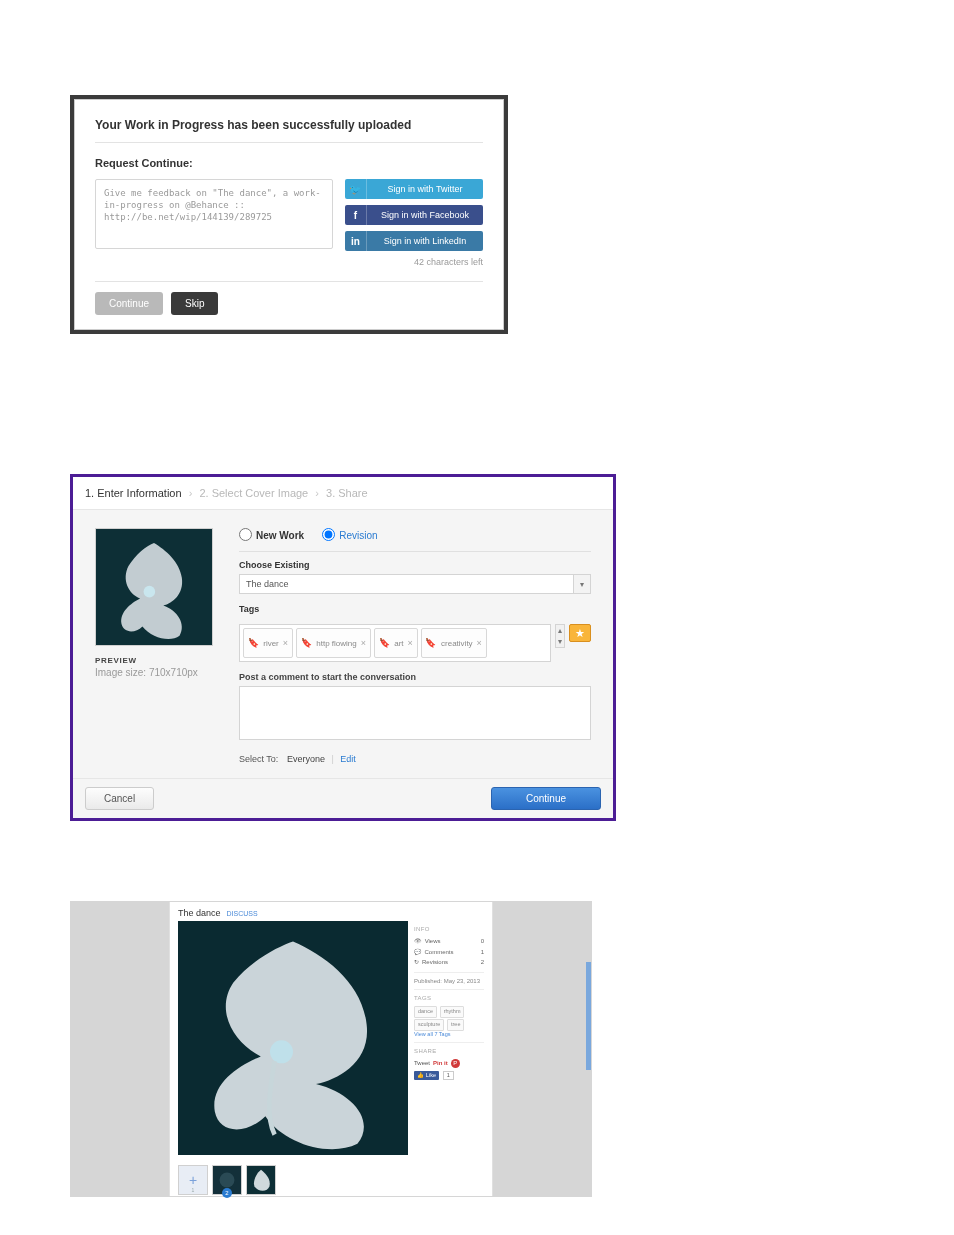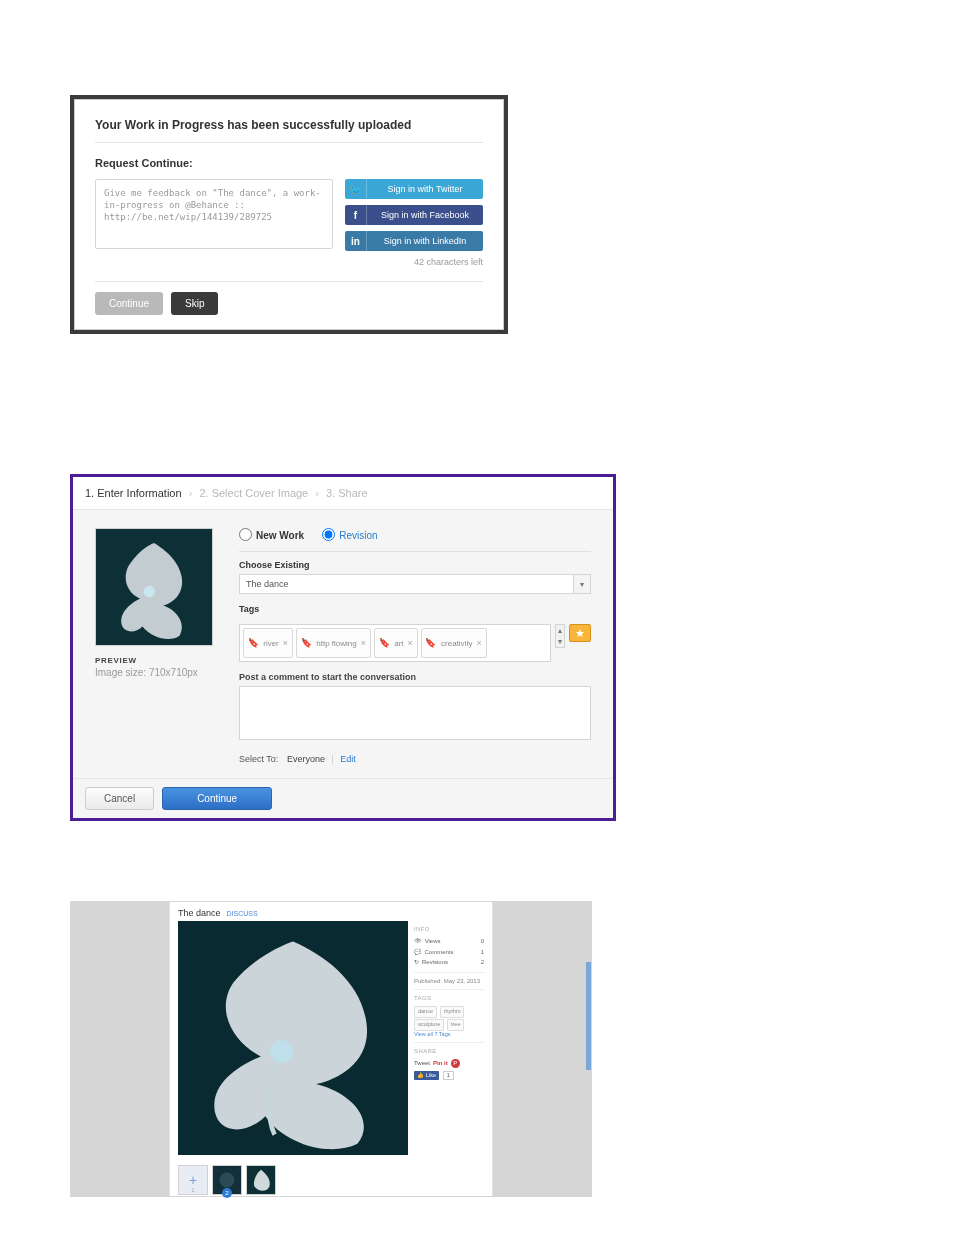--- a/index.html
+++ b/index.html
@@ -92,21 +92,21 @@
     width: 22px; height: 18px; background: #f9b53a; border: 1px solid #d98f1e;
     color: #fff; font-size: 11px; display: flex; align-items: center; justify-content: center; border-radius: 2px;
   }
   .comment-label { font-size: 9px; font-weight: bold; margin-top: 10px; }
   .comment-box { width: 100%; height: 54px; border: 1px solid #d4d4d4; background: #fff; margin-top: 4px; resize: none; }
   .visible-row { font-size: 9px; color: #444; margin-top: 12px; }
   .visible-row .vlabel { color: #555; margin-right: 6px; }
   .visible-row .sep { color: #ccc; margin: 0 4px; }
   .visible-row .edit { color: #2a7bd1; cursor: pointer; }
 
-  .p2-footer { background: #f5f5f5; border-top: 1px solid #e6e6e6; padding: 8px 12px; display: flex; justify-content: flex-start; gap: 8px; }
+  .p2-footer { background: #f5f5f5; border-top: 1px solid #e6e6e6; padding: 8px 12px; display: flex; justify-content: space-between; gap: 8px; }
   .btn-cancel {
     background: linear-gradient(#fdfdfd,#eaeaea); border: 1px solid #ccc; color: #555;
     font-size: 10px; padding: 5px 18px; border-radius: 3px; cursor: pointer;
   }
   .btn-continue {
     background: linear-gradient(#4a92e0,#2b6fc7); border: 1px solid #2b64b0; color: #fff;
     font-size: 10px; padding: 5px 34px; border-radius: 3px; cursor: pointer;
   }
 
   

